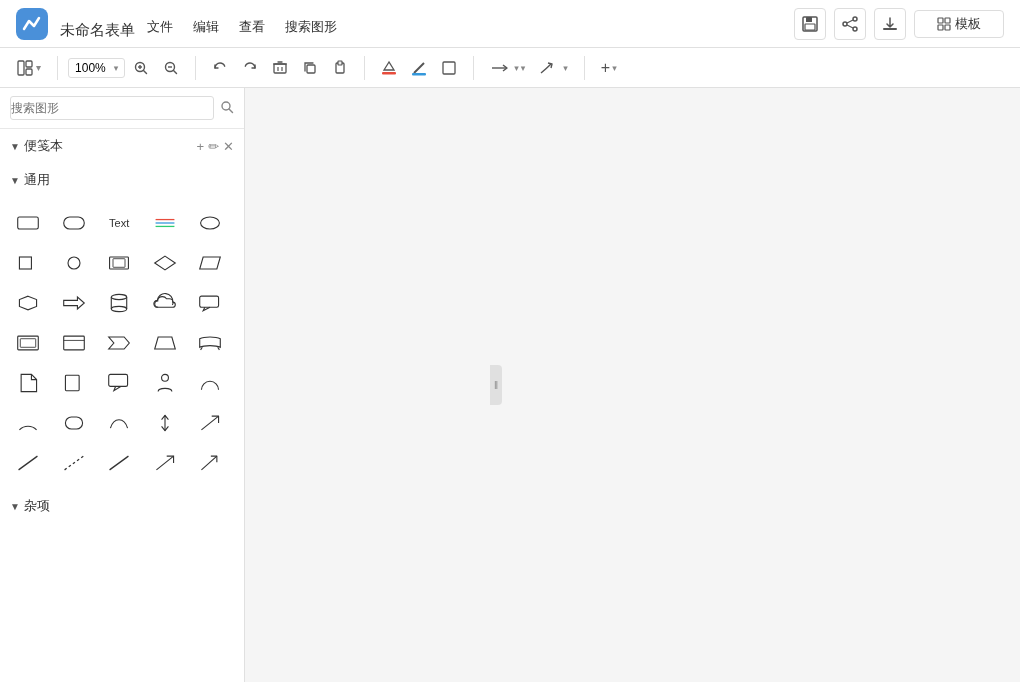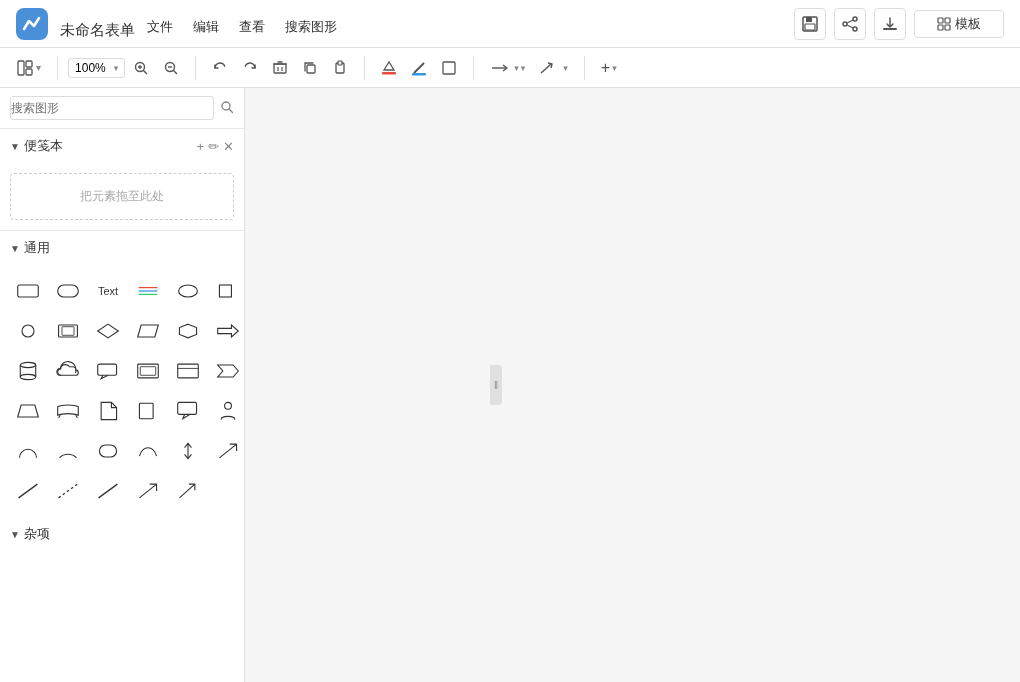--- a/index.html
+++ b/index.html
@@ -75,21 +75,21 @@
     .notepad-area {
       padding: 10px; border-bottom: 1px solid #e8e8e8;
     }
     .notepad-drop {
       border: 1px dashed #ccc; border-radius: 4px; padding: 14px;
       text-align: center; color: #aaa; font-size: 12px; cursor: pointer;
     }
 
     .shapes-section { padding: 8px 10px; }
     .shapes-grid {
-      display: grid; grid-template-columns: repeat(6, 1fr); gap: 4px;
+      display: grid; grid-template-columns: repeat(5, 1fr); gap: 4px;
     }
     .shape-item {
       width: 36px; height: 36px; display: flex; align-items: center; justify-content: center;
       cursor: pointer; border-radius: 3px;
     }
     .shape-item svg { width: 24px; height: 24px; }
     .shape-text { font-size: 11px; color: #333; }
 
     
     .canvas-area { flex: 1; position: relative; overflow: hidden; background: white; }
@@ -290,25 +290,20 @@
       <div class="section-title">
         <span style="font-size:10px;color:#555;">▼</span>
         <span>便笺本</span>
       </div>
       <div class="section-actions">
         <span class="sec-action-btn">+</span>
         <span class="sec-action-btn">✏</span>
         <span class="sec-action-btn">✕</span>
       </div>
     </div>
-    <div class="notepad-area">
-      <div class="notepad-drop">
-        <span>把元素拖至此处</span>
-      </div>
-    </div>
 
     <div class="section-header">
       <div class="section-title">
         <span style="font-size:10px;color:#555;">▼</span>
         <span>通用</span>
       </div>
     </div>
 
     <div class="shapes-section">
       <div class="shapes-grid">

